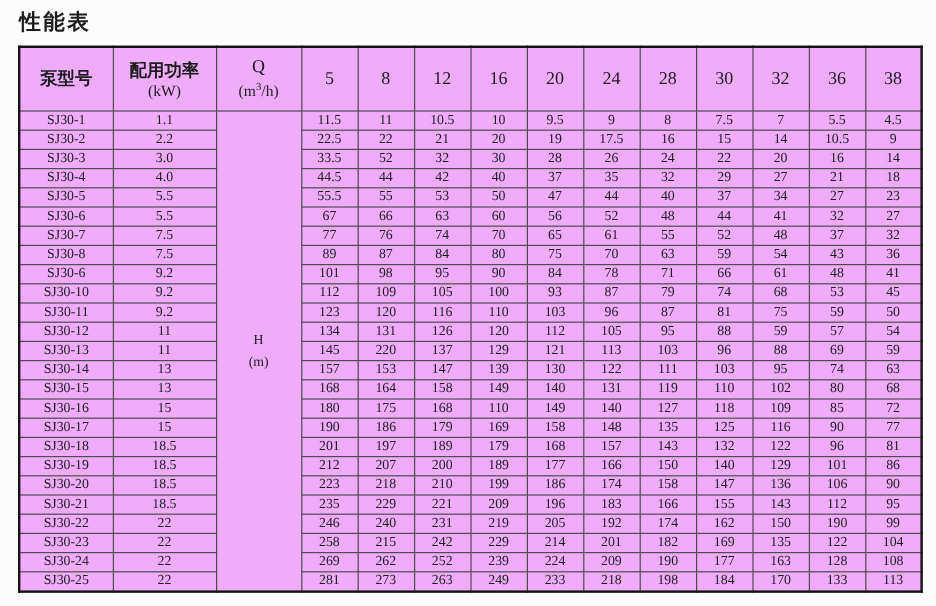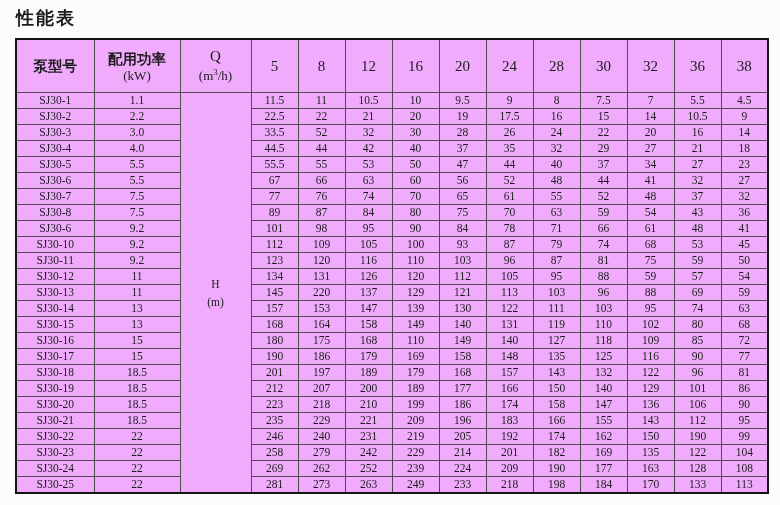--- a/index.html
+++ b/index.html
@@ -448,21 +448,21 @@
           <td>174</td>
           <td>162</td>
           <td>150</td>
           <td>190</td>
           <td>99</td>
         </tr>
         <tr>
           <td>SJ30-23</td>
           <td>22</td>
           <td>258</td>
-          <td>279</td>
+          <td>215</td>
           <td>242</td>
           <td>229</td>
           <td>214</td>
           <td>201</td>
           <td>182</td>
           <td>169</td>
           <td>135</td>
           <td>122</td>
           <td>104</td>
         </tr>

